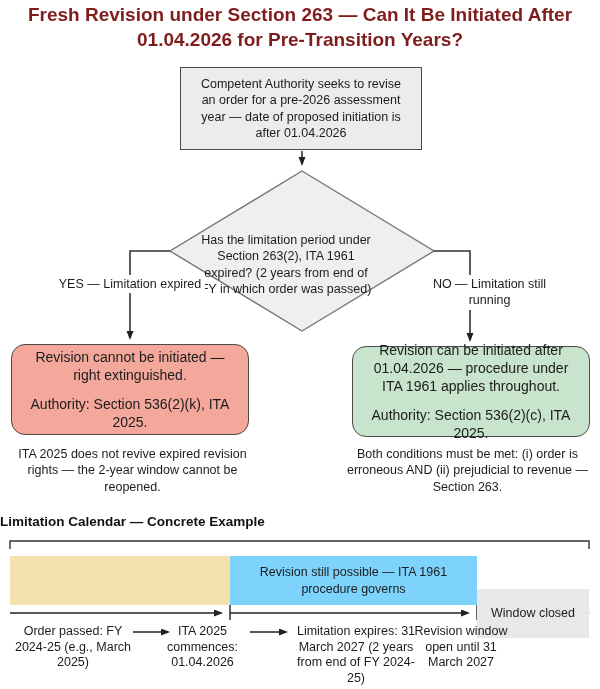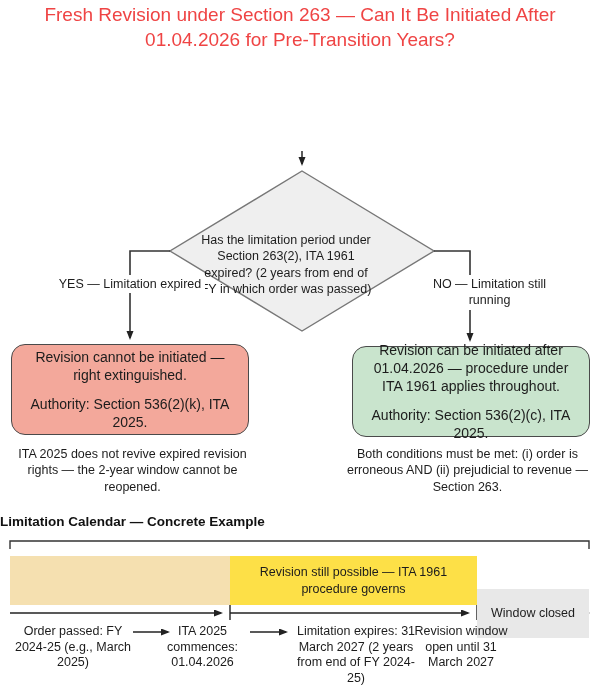--- a/index.html
+++ b/index.html
@@ -2,21 +2,21 @@
 <html><head>
 <meta charset="utf-8">
 <style>
   html,body{margin:0;padding:0;background:#ffffff;}
   .page{
     position:relative;width:600px;height:689px;overflow:hidden;
     font-family:"Liberation Sans", sans-serif;color:#1c1c1c;background:#ffffff;
   }
   .title{
     position:absolute;left:10px;top:2px;width:580px;margin:0;
-    font-size:19px;font-weight:normal;line-height:1.32;text-align:center;color:#ef4444;
+    font-size:19px;font-weight:bold;line-height:1.32;text-align:center;color:#7f1d1d;
   }
   svg.connectors{position:absolute;left:0;top:0;}
   .txt{font-size:12.5px;line-height:1.3;text-align:center;}
   .start-box{
     position:absolute;left:180px;top:67px;width:242px;height:83px;
     background:#ececec;border:1.5px solid #4a4a4a;box-sizing:border-box;
     display:flex;align-items:center;justify-content:center;
   }
   .start-box .inner{width:202px;}
   .decision-text{
@@ -42,21 +42,21 @@
   .note.right{left:345px;width:245px;}
   .tl-heading{
     position:absolute;left:0;top:514px;width:600px;margin:0;
     font-size:13.5px;font-weight:bold;color:#111;
   }
   .bar{
     position:absolute;top:556px;height:49px;
     display:flex;align-items:center;justify-content:center;
   }
   .bar-yellow{left:10px;width:220px;background:#f5e0b0;}
-  .bar-blue{left:230px;width:247px;background:#fde047;}
+  .bar-blue{left:230px;width:247px;background:#7dd3fc;}
   .bar-blue .inner{width:190px;}
   .bar-gray{left:477px;width:112px;background:#e8e8e8;margin-top:33px;}
   .bar-gray .inner{width:90px;}
   .milestone{position:absolute;top:624px;font-size:12.5px;line-height:1.24;text-align:center;}
   .m1{left:12px;width:122px;}
   .m2{left:155px;width:95px;}
   .m3{left:292px;width:128px;text-align:center;}
   .m4{left:412px;width:98px;}
 </style>
 </head>
@@ -79,20 +79,23 @@
     <path d="M10,549 L10,541 L589,541 L589,549" fill="none" stroke="#333" stroke-width="1.4"></path>
     <line x1="10" y1="613" x2="221" y2="613" stroke="#222" stroke-width="1.6" marker-end="url(#arrow)"></line>
     <line x1="230" y1="605" x2="230" y2="620" stroke="#222" stroke-width="1.4"></line>
     <line x1="230" y1="613" x2="468" y2="613" stroke="#222" stroke-width="1.6" marker-end="url(#arrow)"></line>
     <line x1="477" y1="605" x2="477" y2="620" stroke="#222" stroke-width="1.4"></line>
     <line x1="477" y1="613" x2="588" y2="613" stroke="#222" stroke-width="1.6" marker-end="url(#arrow)"></line>
     <line x1="133" y1="632" x2="168" y2="632" stroke="#222" stroke-width="1.5" marker-end="url(#arrow)"></line>
     <line x1="250" y1="632" x2="286" y2="632" stroke="#222" stroke-width="1.5" marker-end="url(#arrow)"></line>
   </svg>
 
+  <div class="start-box">
+    <div class="inner txt">Competent Authority seeks to revise an order for a pre-2026 assessment year — date of proposed initiation is after 01.04.2026</div>
+  </div>
 
   <div class="decision-text txt">Has the limitation period under Section 263(2), ITA 1961 expired? (2 years from end of FY in which order was passed)</div>
 
   <div class="branch-label no">NO — Limitation still running</div>
   <div class="branch-label yes">YES — Limitation expired</div>
 
   <div class="outcome pink">
     <p>Revision cannot be initiated — right extinguished.</p>
     <p class="auth">Authority: Section 536(2)(k), ITA 2025.</p>
   </div>

